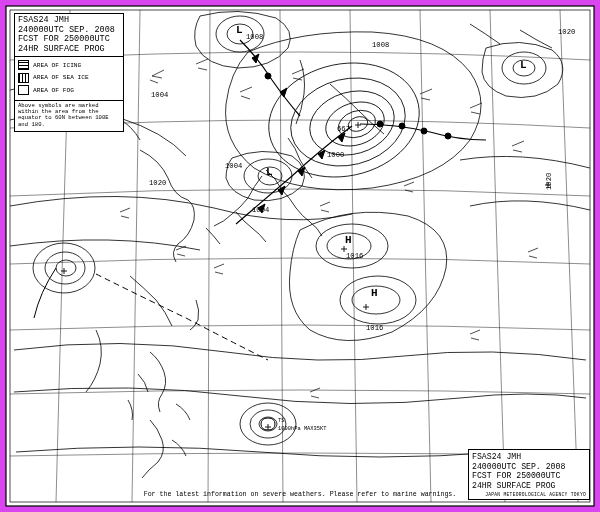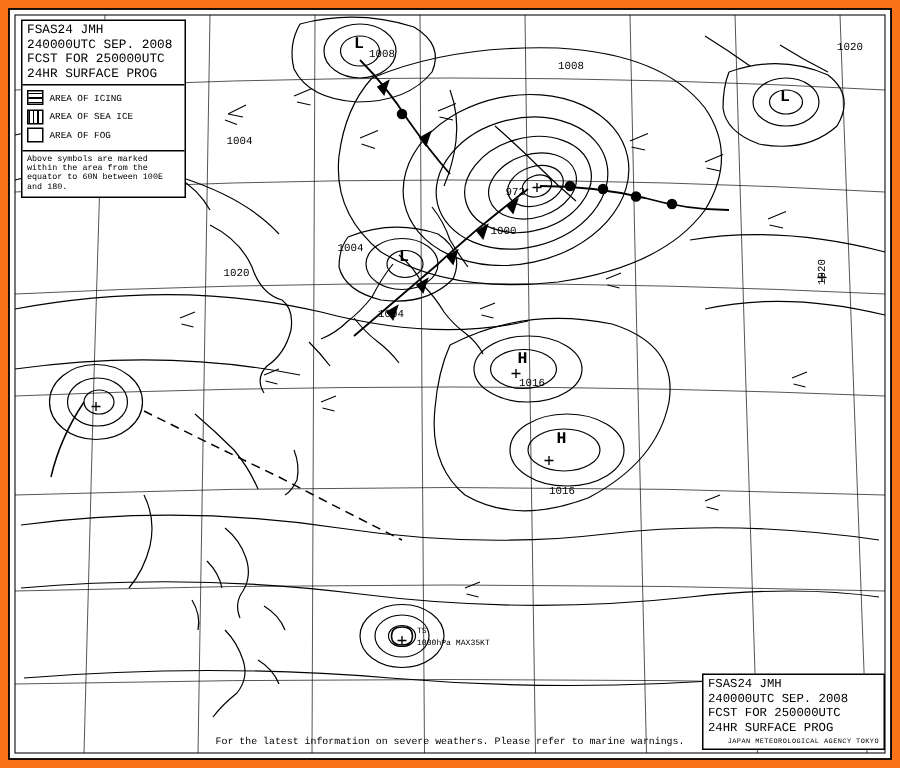--- a/index.html
+++ b/index.html
@@ -1,17 +1,17 @@
 <!DOCTYPE html>
 <html><head>
 <meta charset="utf-8">
 <style>
   html,body{margin:0;padding:0;background:#ffffff;}
   body{width:600px;height:512px;overflow:hidden;font-family:"Liberation Sans",sans-serif;}
-  #chart{position:relative;width:600px;height:512px;background:#f97316;}
+  #chart{position:relative;width:600px;height:512px;background:#d946ef;}
   svg#map{position:absolute;left:0;top:0;width:600px;height:512px;}
 
   
   .panel{
     position:absolute;border:1px solid #000;background:#fff;
     font-family:"Liberation Mono",monospace;color:#000;
   }
   #header-box{left:14px;top:13px;width:108px;}
   #header-box .title{font-size:8.5px;line-height:9.5px;padding:2px 3px 2px 3px;border-bottom:1px solid #000;letter-spacing:0px;}
   #header-box .title div{white-space:nowrap;}
@@ -235,21 +235,21 @@
 
   <div class="lbl iso" style="left:246px;top:33px;">1008</div>
   <div class="lbl iso" style="left:558px;top:28px;">1020</div>
   <div class="lbl iso" style="left:151px;top:91px;">1004</div>
   <div class="lbl iso" style="left:372px;top:41px;">1008</div>
   <div class="lbl iso" style="left:225px;top:162px;">1004</div>
   <div class="lbl iso" style="left:149px;top:179px;">1020</div>
   <div class="lbl iso" style="left:252px;top:206px;">1004</div>
   <div class="lbl iso" style="left:327px;top:151px;">1000</div>
   <div class="lbl iso" style="left:545px;top:190px;transform:rotate(-90deg);transform-origin:left top;">1020</div>
-  <div class="lbl prs" style="left:337px;top:125px;">972</div>
+  <div class="lbl prs" style="left:337px;top:125px;">667</div>
 
   <div class="lbl hl" style="left:236px;top:24px;">L</div>
   <div class="lbl hl" style="left:266px;top:166px;">L</div>
   <div class="lbl hl" style="left:520px;top:59px;">L</div>
   <div class="lbl hl" style="left:345px;top:234px;">H</div>
   <div class="lbl hl" style="left:371px;top:287px;">H</div>
 
   <div class="lbl iso" style="left:346px;top:252px;">1016</div>
   <div class="lbl iso" style="left:366px;top:324px;">1016</div>
 

